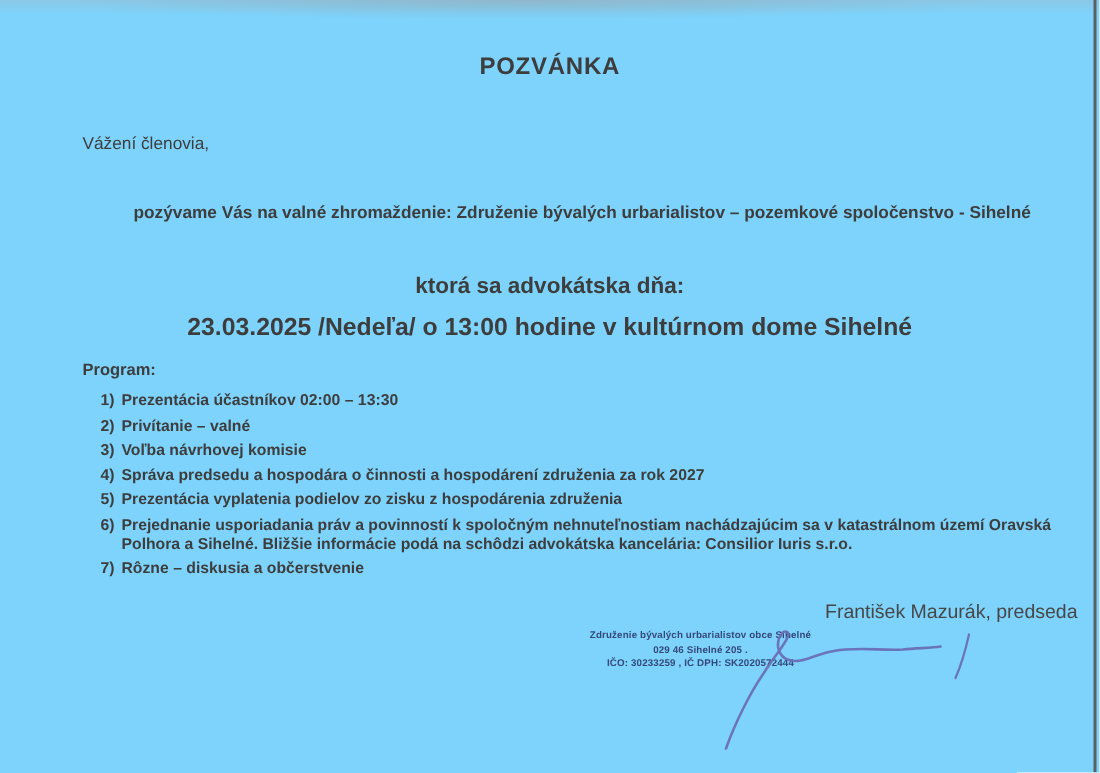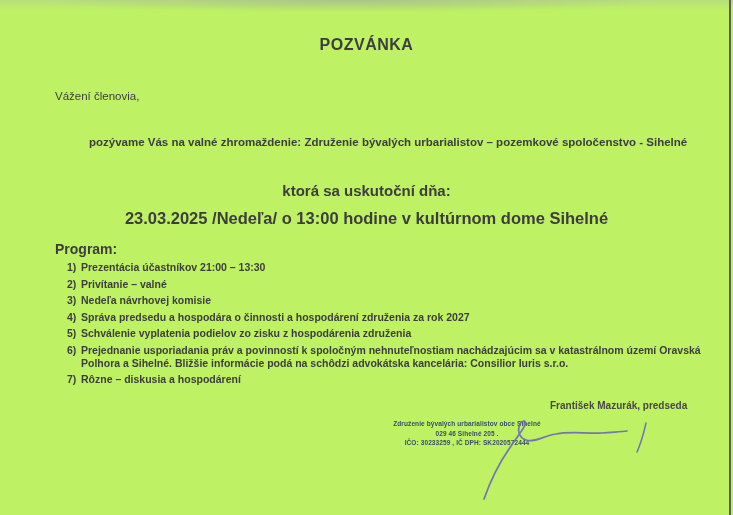--- a/index.html
+++ b/index.html
@@ -3,21 +3,21 @@
 <meta charset="utf-8">
 <style>
   * { margin: 0; padding: 0; box-sizing: border-box; }
   html, body { background: #ffffff; }
   body { font-family: "Liberation Sans", sans-serif; }
 
   .page {
     position: relative;
     width: 733px;
     height: 515px;
-    background: #bef264;
+    background: #7dd3fc;
     overflow: hidden;
     color: #3d3d3d;
   }
 
   
   .scan-shadow-top {
     position: absolute;
     left: 0; top: 0;
     width: 733px; height: 12px;
     background:
@@ -78,21 +78,21 @@
     width: 733px;
     text-align: center;
     font-size: 16.5px;
     font-weight: bold;
     color: #3a3c3d;
   }
 
   .program-label {
     position: absolute;
     left: 55px; top: 241px;
-    font-size: 14px;
+    font-size: 11px;
     font-weight: bold;
     text-align: right;
   }
 
   .program-list {
     position: absolute;
     left: 67px; top: 261px;
     width: 640px;
     list-style: none;
   }
@@ -108,22 +108,22 @@
     flex: 0 0 14px;
     white-space: nowrap;
   }
   .program-list .li-text {
     flex: 1 1 auto;
   }
 
   .signer-name {
     position: absolute;
     left: 538px; top: 400px;
-    font-size: 10px;
-    font-weight: bold;
+    font-size: 13px;
+    font-weight: normal;
     color: #474747;
     white-space: nowrap;
     padding-left: 12px;
   }
 
   .stamp {
     position: absolute;
     left: 393px; top: 419px;
     width: 148px;
     text-align: center;
@@ -149,54 +149,54 @@
 
   <div class="scan-shadow-top"></div>
   <div class="scan-edge-right"></div>
 
   <div class="doc-title" style="color: rgb(61, 61, 61);">POZVÁNKA</div>
 
   <div class="salutation" style="color: rgb(61, 61, 61);">Vážení členovia,</div>
 
   <div class="intro-line" style="color: rgb(61, 61, 61);">pozývame Vás na valné zhromaždenie: Združenie bývalých urbarialistov – pozemkové spoločenstvo - Sihelné</div>
 
-  <div class="when-heading" style="color: rgb(61, 61, 61);">ktorá sa uskutoční dňa:</div>
+  <div class="when-heading" style="color: rgb(61, 61, 61);">ktorá sa advokátska dňa:</div>
 
   <div class="when-detail" style="color: rgb(61, 61, 61);">23.03.2025 /Nedeľa/ o 13:00 hodine v kultúrnom dome Sihelné</div>
 
   <div class="program-label" style="color: rgb(61, 61, 61);">Program:</div>
 
   <ol class="program-list" style="color: rgb(61, 61, 61);">
     <li>
       <span class="li-num">1)</span>
-      <span class="li-text">Prezentácia účastníkov 21:00 – 13:30</span>
+      <span class="li-text">Prezentácia účastníkov 02:00 – 13:30</span>
     </li>
     <li>
       <span class="li-num">2)</span>
       <span class="li-text">Privítanie – valné</span>
     </li>
     <li>
       <span class="li-num">3)</span>
-      <span class="li-text">Nedeľa návrhovej komisie</span>
+      <span class="li-text">Voľba návrhovej komisie</span>
     </li>
     <li>
       <span class="li-num">4)</span>
       <span class="li-text">Správa predsedu a hospodára o činnosti a hospodárení združenia za rok 2027</span>
     </li>
     <li>
       <span class="li-num">5)</span>
-      <span class="li-text">Schválenie vyplatenia podielov zo zisku z hospodárenia združenia</span>
+      <span class="li-text">Prezentácia vyplatenia podielov zo zisku z hospodárenia združenia</span>
     </li>
     <li>
       <span class="li-num">6)</span>
       <span class="li-text">Prejednanie usporiadania práv a povinností k spoločným nehnuteľnostiam nachádzajúcim sa v katastrálnom území Oravská Polhora a Sihelné. Bližšie informácie podá na schôdzi advokátska kancelária: Consilior Iuris s.r.o.</span>
     </li>
     <li>
       <span class="li-num">7)</span>
-      <span class="li-text">Rôzne – diskusia a hospodárení</span>
+      <span class="li-text">Rôzne – diskusia a občerstvenie</span>
     </li>
   </ol>
 
   <div class="signer-name">František Mazurák, predseda</div>
 
   <div class="stamp" style="color: rgb(46, 60, 110);">
     <div>Združenie bývalých urbarialistov obce Sihelné</div>
     <div>029 46  Sihelné 205 .</div>
     <div>IČO: 30233259 ,  IČ DPH: SK2020572444</div>
   </div>

